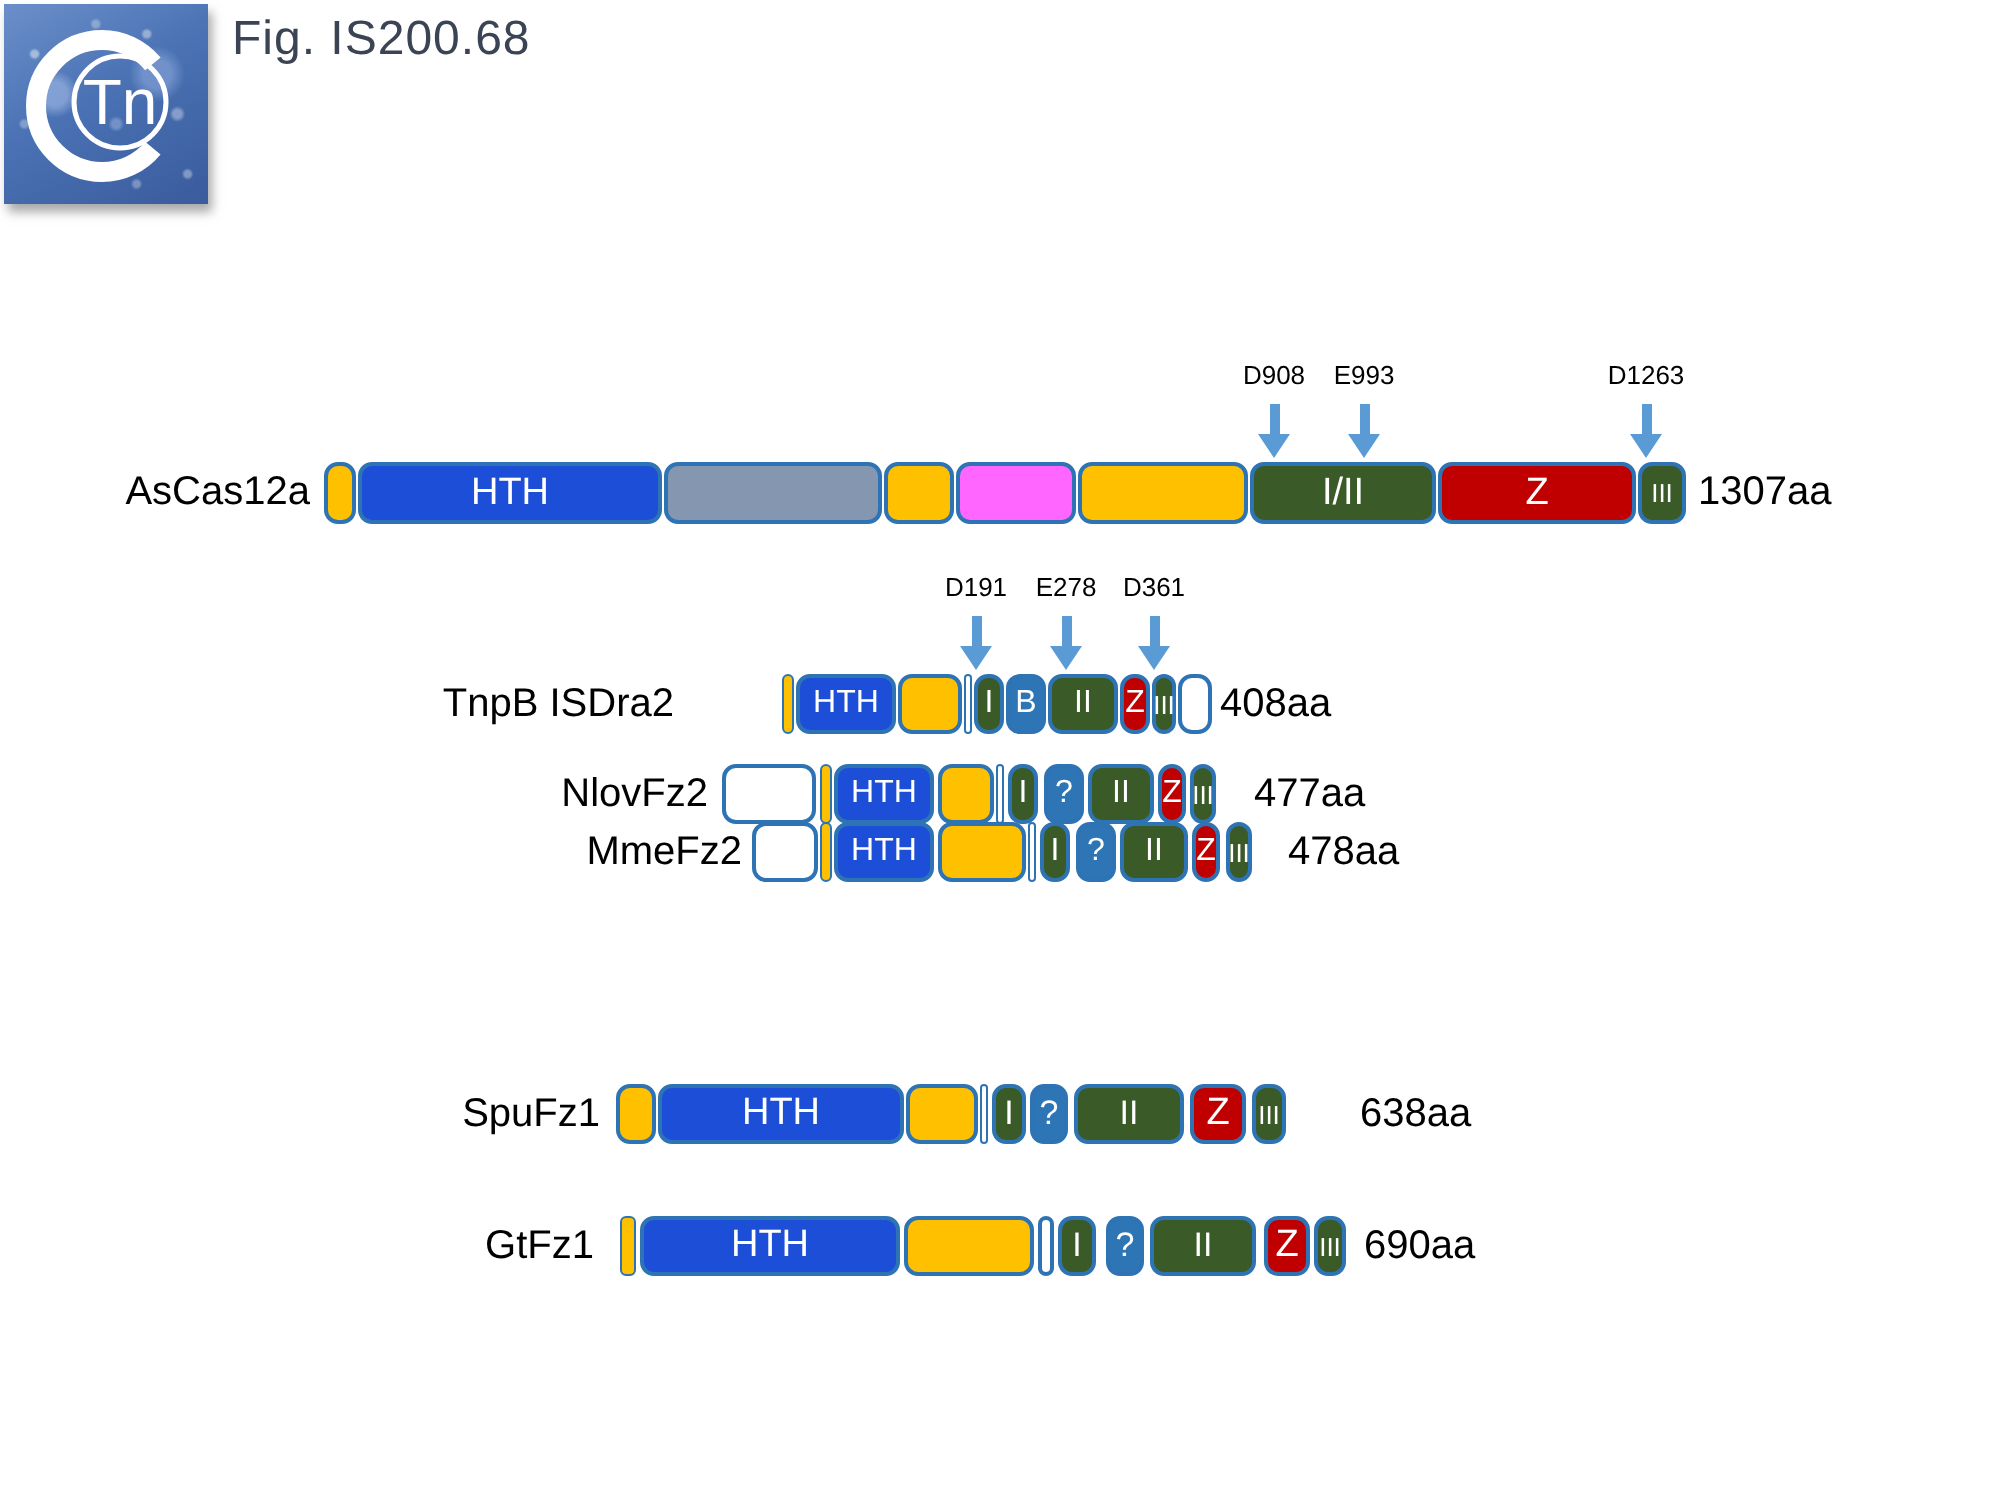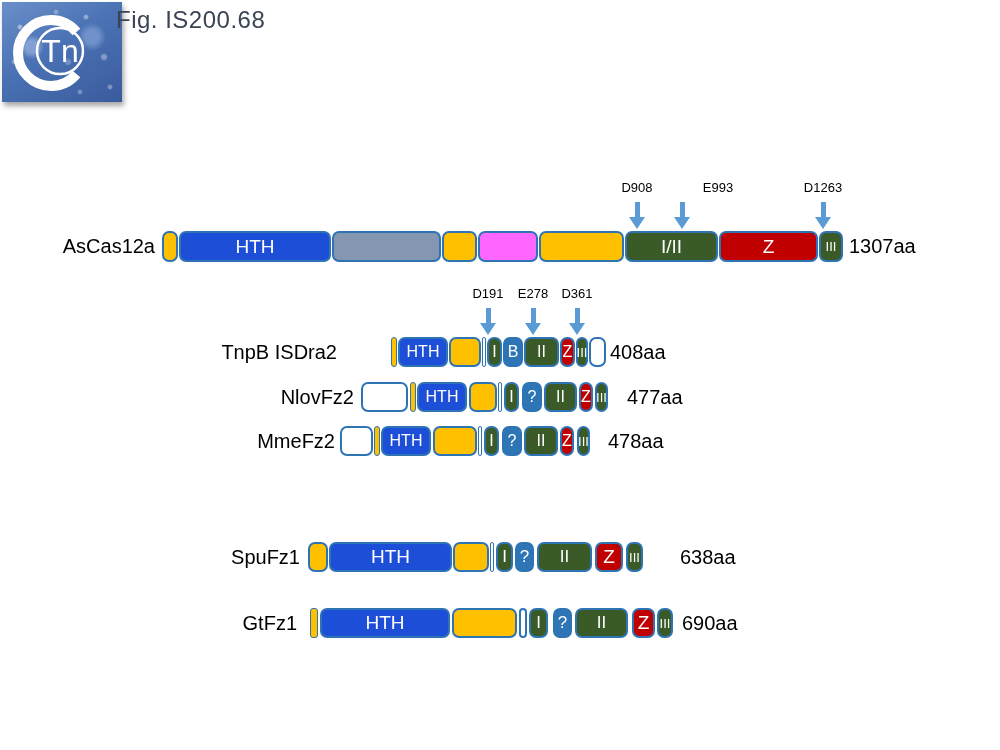--- a/index.html
+++ b/index.html
@@ -1,20 +1,20 @@
 <!DOCTYPE html>
 <html><head>
 <meta charset="utf-8">
 <style>
   html,body{margin:0;padding:0;background:#fff;}
   body{font-family:"Liberation Sans",sans-serif;}
   #canvas{position:relative;width:1000px;height:750px;background:#fff;overflow:hidden;}
 
   
-  #logo{position:absolute;left:2px;top:2px;width:120px;height:100px;
+  #logo{position:absolute;left:2px;top:2px;width:102px;height:100px;
         background:
           radial-gradient(circle at 15% 25%, rgba(255,255,255,.45) 0 1.5px, transparent 3px),
           radial-gradient(circle at 70% 15%, rgba(255,255,255,.4) 0 1.5px, transparent 3px),
           radial-gradient(circle at 85% 55%, rgba(255,255,255,.35) 0 2px, transparent 4px),
           radial-gradient(circle at 30% 80%, rgba(255,255,255,.4) 0 1.5px, transparent 3px),
           radial-gradient(circle at 55% 60%, rgba(220,230,255,.3) 0 2px, transparent 4px),
           radial-gradient(circle at 10% 60%, rgba(255,255,255,.3) 0 1.5px, transparent 3px),
           radial-gradient(circle at 90% 85%, rgba(255,255,255,.35) 0 1.5px, transparent 3px),
           radial-gradient(circle at 45% 10%, rgba(255,255,255,.3) 0 1.5px, transparent 3px),
           radial-gradient(circle at 65% 90%, rgba(255,255,255,.3) 0 1.5px, transparent 3px),
@@ -71,21 +71,21 @@
       <circle cx="49" cy="51" r="33" fill="none" stroke="#ffffff" stroke-width="10" pathLength="100" stroke-dasharray="78 22" stroke-dashoffset="-11"></circle>
       <circle cx="58" cy="49" r="23" fill="none" stroke="#ffffff" stroke-width="2.5"></circle>
       <text x="58" y="60" text-anchor="middle" font-size="32" fill="#ffffff">Tn</text>
     </svg>
   </div>
 
   <div id="fig-label">Fig. IS200.68</div>
 
 
   <div class="ann" style="left:592px;top:180px;">D908</div>
-  <div class="ann" style="left:637px;top:180px;padding-left:36px;">E993</div>
+  <div class="ann" style="left:637px;top:180px;">E993</div>
   <div class="ann" style="left:778px;top:180px;">D1263</div>
   <div class="arrow" style="left:629px;top:202px;">
       <div class="stem"></div>
       <div class="head"></div>
     </div>
   <div class="arrow" style="left:674px;top:202px;">
       <div class="stem"></div>
       <div class="head"></div>
     </div>
   <div class="arrow" style="left:815px;top:202px;">
@@ -178,21 +178,21 @@
       </div>
     <div class="seg c-red" style="left:560px;width:14px;">
         <span class="lbl t2">Z</span>
       </div>
     <div class="seg c-green" style="left:576px;width:13px;">
         <span class="lbl t3">III</span>
       </div>
     <div class="rlen" style="left:608px;">477aa</div>
   </div>
 
-  <div class="prow" style="top:426px;height:30px;">
+  <div class="prow" style="top:411px;height:30px;margin-left:36px;">
     <div class="rlabel" style="width:335px;">MmeFz2</div>
     <div class="seg c-white" style="left:340px;width:33px;"></div>
     <div class="seg c-gold sliver" style="left:374px;width:6px;"></div>
     <div class="seg c-hth" style="left:381px;width:50px;">
         <span class="lbl t2">HTH</span>
       </div>
     <div class="seg c-gold" style="left:433px;width:44px;"></div>
     <div class="seg c-white sliver" style="left:478px;width:4px;"></div>
     <div class="seg c-green" style="left:484px;width:15px;">
         <span class="lbl t2">I</span>

